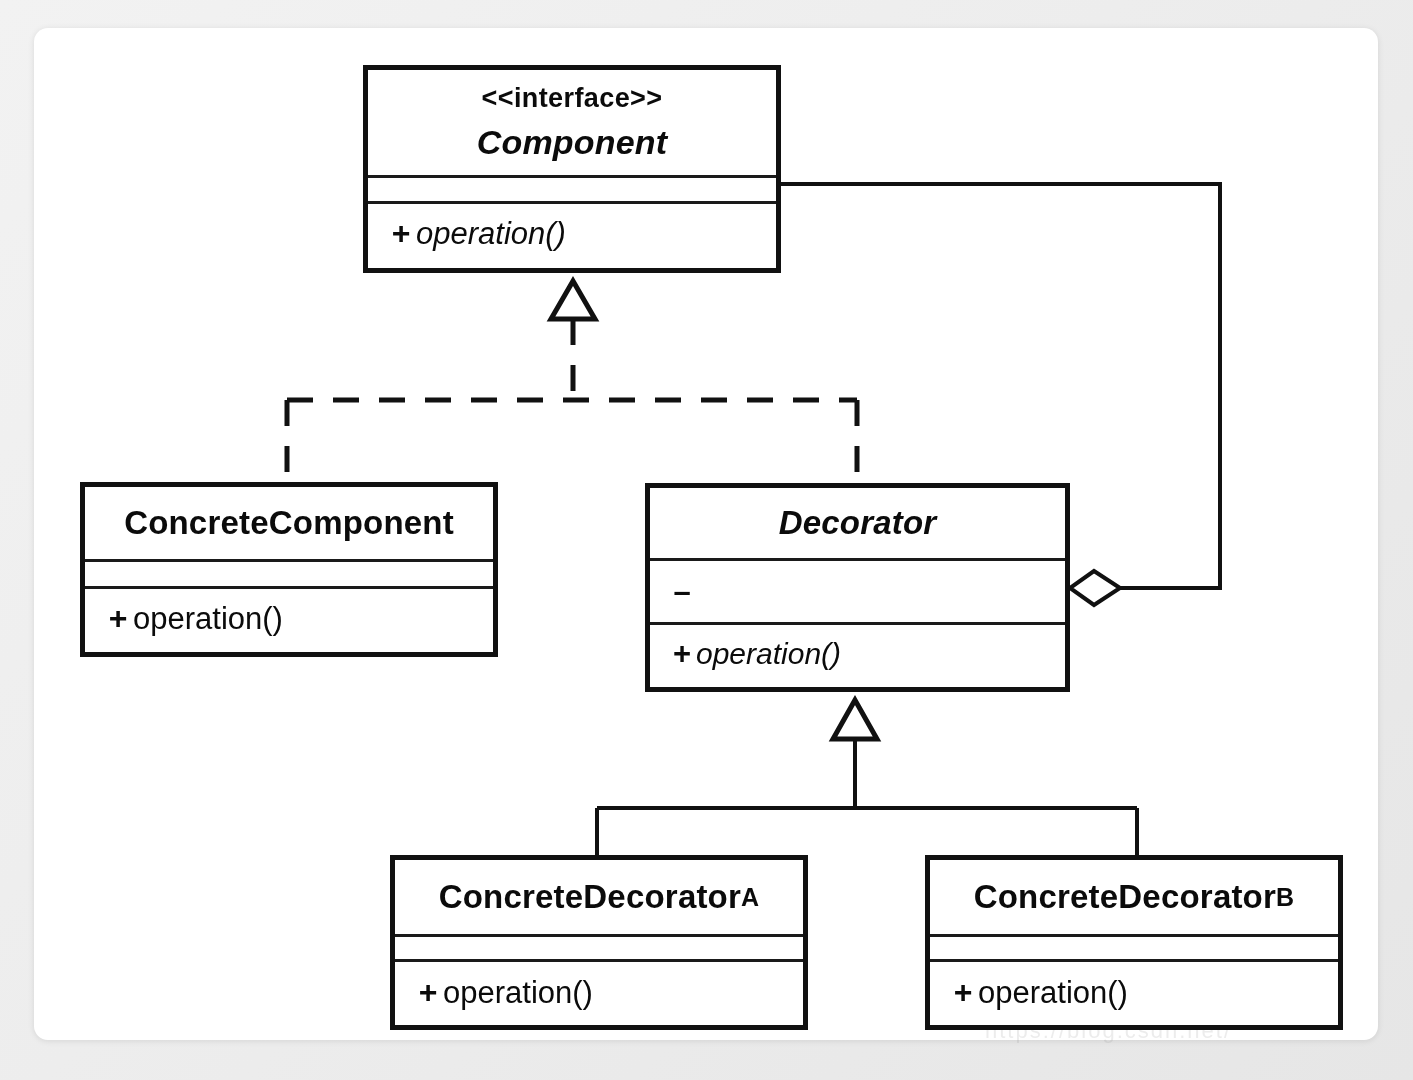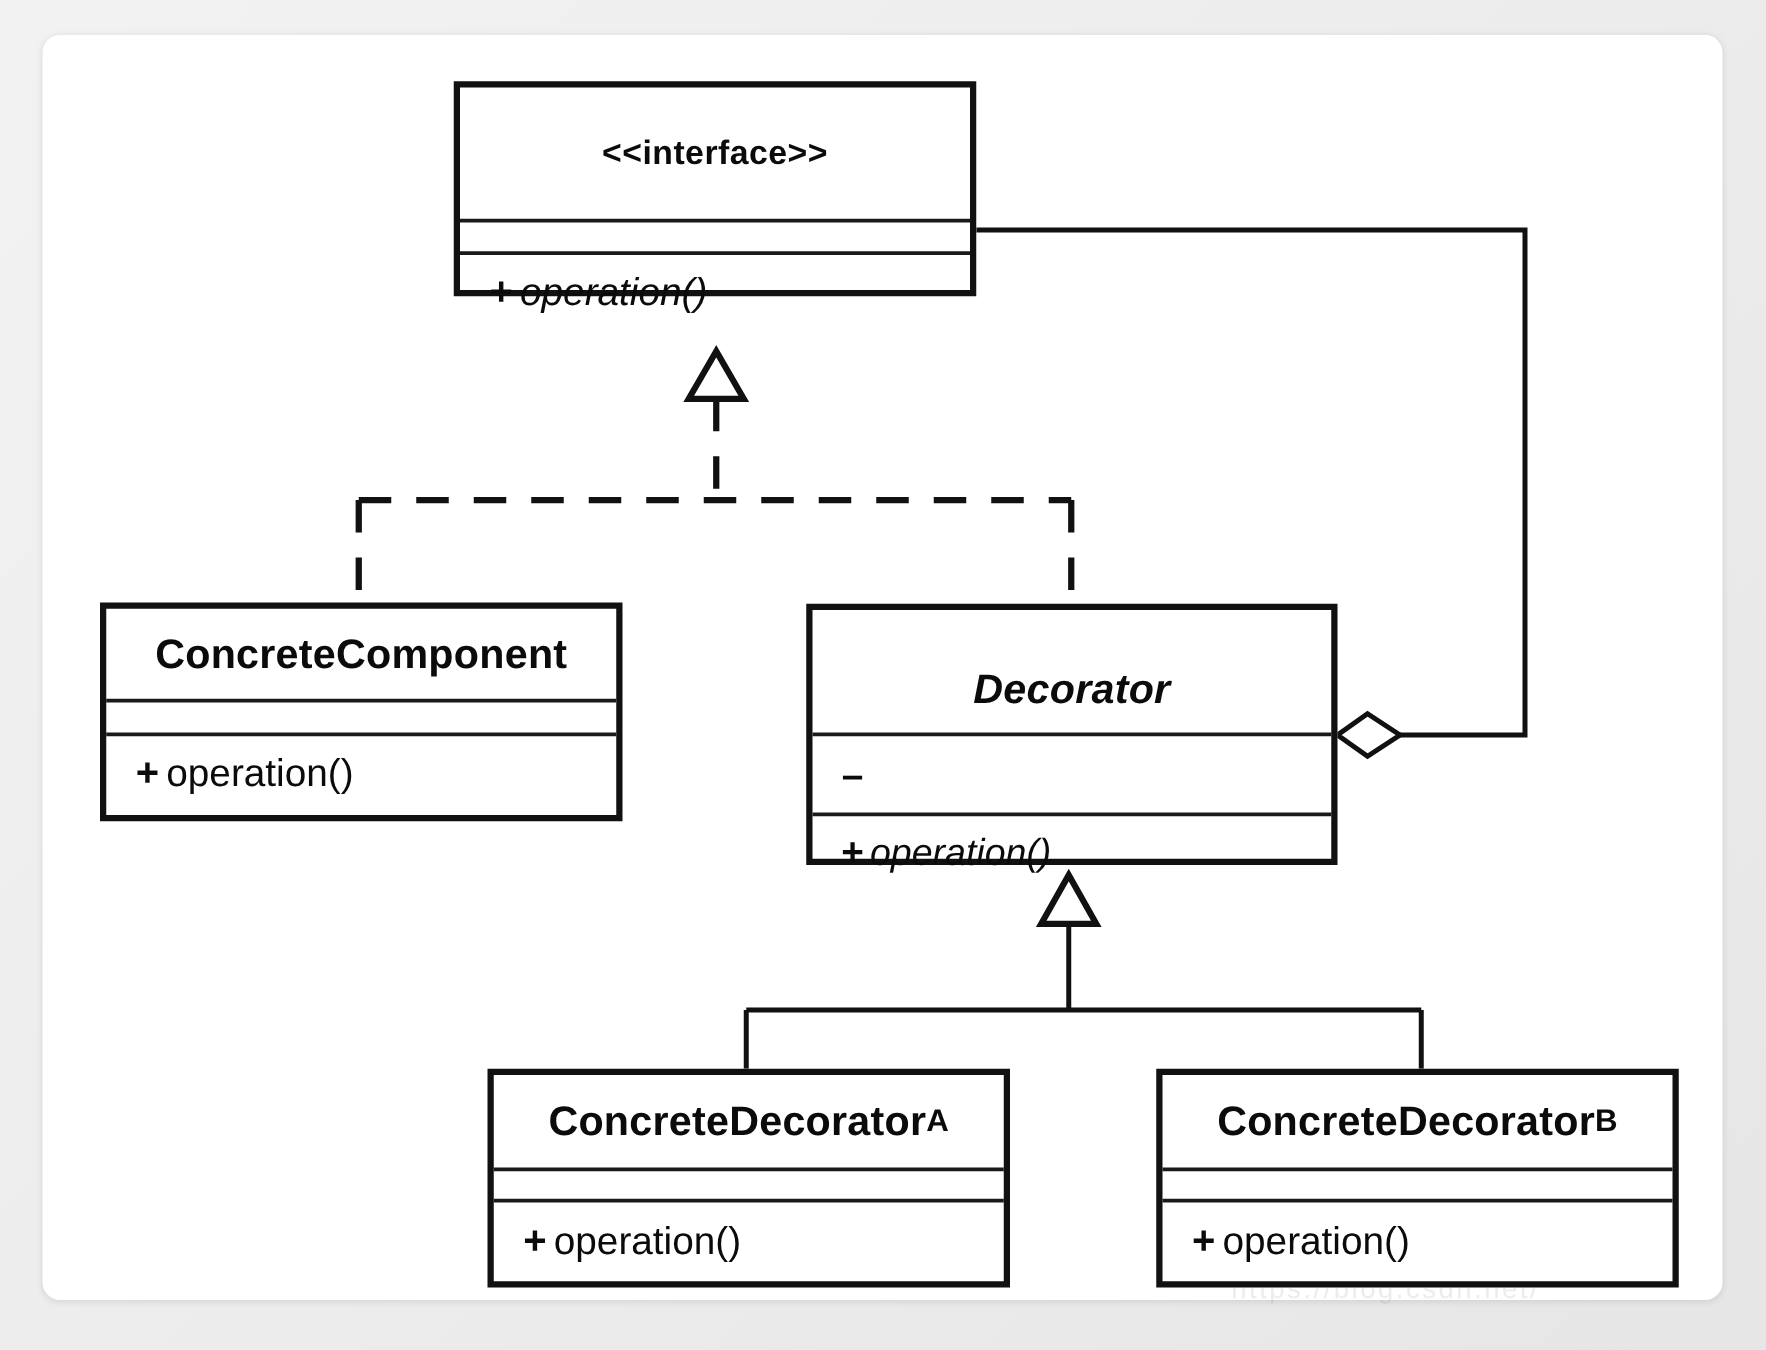--- a/index.html
+++ b/index.html
@@ -109,21 +109,21 @@
   }
   .member .sig-plain {
     font-style: normal;
   }
 
   
   #box-component {
     left: 363px;
     top: 65px;
     width: 418px;
-    height: 172px;
+    height: 208px;
   }
   #box-component .c-head   { height: 105px; flex-direction: column; justify-content: center; gap: 9px; }
   #box-component .c-attrs  { height: 26px; }
   #box-component .c-ops    { height: 62px; }
   #box-component .class-name { font-size: 34px; }
   #box-component .member   { font-size: 31px; }
   #box-component .member .vis { width: 30px; font-size: 32px; }
 
   
   #box-concrete-component {
@@ -139,21 +139,21 @@
   #box-concrete-component .member  { font-size: 31px; }
   #box-concrete-component .member .vis { width: 30px; font-size: 32px; }
 
   
   #box-decorator {
     left: 645px;
     top: 483px;
     width: 425px;
     height: 209px;
   }
-  #box-decorator .c-head  { height: 70px; margin-top: 28px; }
+  #box-decorator .c-head  { height: 70px; }
   #box-decorator .c-attrs { height: 64px; }
   #box-decorator .c-ops   { height: 61px; }
   #box-decorator .class-name { font-size: 33px; }
   #box-decorator .member  { font-size: 30px; }
   #box-decorator .member .vis { width: 28px; font-size: 31px; }
 
   
   #box-decorator-a {
     left: 390px;
     top: 855px;
@@ -229,20 +229,21 @@
       <path d="M 855 739 L 855 808" fill="none" stroke="#111111" stroke-width="4"></path>
       <path d="M 597 808 L 1137 808" fill="none" stroke="#111111" stroke-width="4"></path>
       <path d="M 597 808 L 597 855" fill="none" stroke="#111111" stroke-width="4"></path>
       <path d="M 1137 808 L 1137 855" fill="none" stroke="#111111" stroke-width="4"></path>
     </g>
   </svg>
 
   <div class="uml-class" id="box-component">
     <div class="compartment c-head center">
       <span class="stereotype">&lt;&lt;interface&gt;&gt;</span>
+      <span class="class-name abstract">Component</span>
     </div>
     <div class="compartment c-attrs sep left"></div>
     <div class="compartment c-ops sep left">
       <span class="member">
         <span class="vis">+</span>
         <span class="sig-italic">operation()</span>
       </span>
     </div>
   </div>
 

